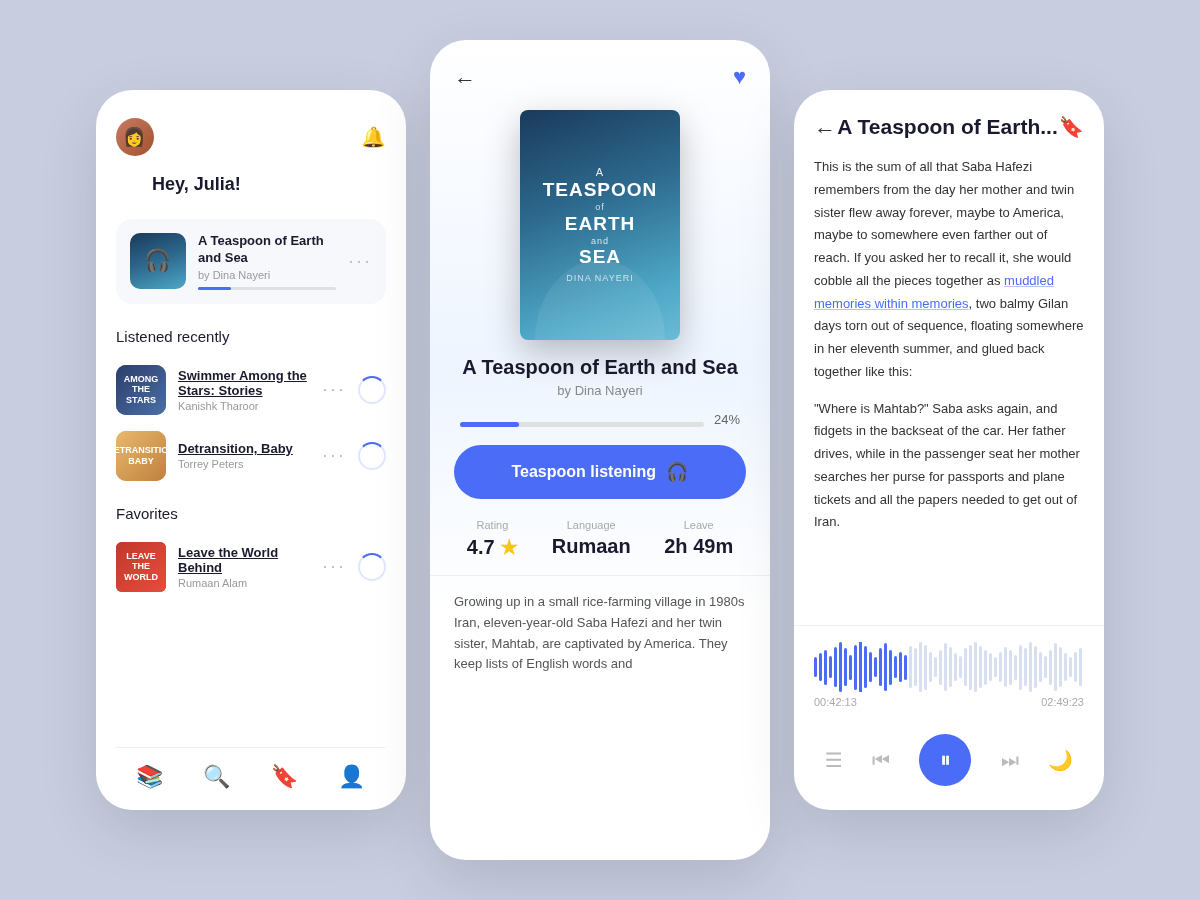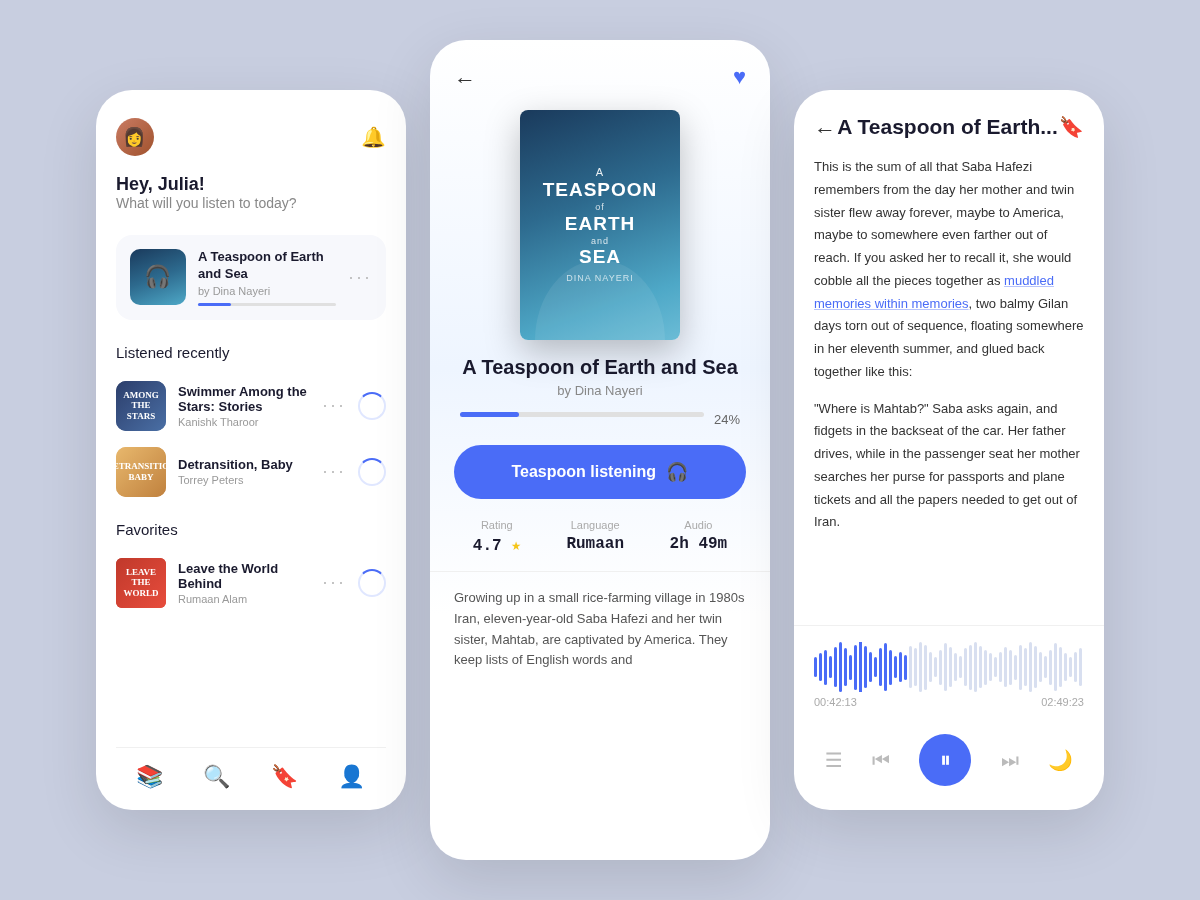--- a/index.html
+++ b/index.html
@@ -43,21 +43,21 @@
       border-radius: 50%;
       background: linear-gradient(135deg, #c97b63, #a0522d);
       overflow: hidden;
       display: flex; align-items: center; justify-content: center;
       font-size: 18px;
     }
     .bell-icon { font-size: 20px; color: #555; }
     .greeting {
       margin-bottom: 24px;
     }
-    .greeting-hey { font-size: 18px; font-weight: 700; color: #1a1a2e; }
+    .greeting-hey { font-size: 18px; font-weight: 700; color: #1a1a2e; margin-left: 36px; }
     .greeting-sub { font-size: 14px; color: #888; }
 
     
     .current-book {
       background: #f7f8fc;
       border-radius: 16px;
       padding: 14px;
       display: flex;
       align-items: center;
       gap: 12px;
@@ -91,28 +91,27 @@
       padding: 8px 0;
     }
     .book-thumb-sm {
       width: 50px; height: 50px;
       border-radius: 10px;
       flex-shrink: 0;
       display: flex; align-items: center; justify-content: center;
       font-size: 10px; font-weight: 700; color: #fff;
       overflow: hidden;
       position: relative;
-      font-family: Liberation Serif, serif;
     }
     .thumb-stars { background: linear-gradient(135deg, #2c3e6b, #4a6fa5); }
     .thumb-detrans { background: linear-gradient(135deg, #e8b86d, #c0813e); }
     .thumb-leave { background: linear-gradient(135deg, #c0392b, #e74c3c); border-radius: 6px; }
 
     .book-meta { flex: 1; }
-    .book-title-list { font-size: 13px; font-weight: 700; color: #1a1a2e; }
+    .book-title-list { font-size: 13px; font-weight: 700; color: #1a1a2e; text-decoration: underline; }
     .book-author-list { font-size: 11px; color: #999; margin-top: 2px; }
     .spinner {
       width: 28px; height: 28px;
       border: 2.5px solid #e0e7ff;
       border-top-color: #4a6cf7;
       border-radius: 50%;
       flex-shrink: 0;
     }
 
     
@@ -193,21 +192,21 @@
       margin-bottom: 4px;
     }
     .book-author-main {
       text-align: center;
       font-size: 13px;
       color: #888;
       margin-bottom: 14px;
     }
     .progress-section {
       display: flex;
-      align-items: flex-start;
+      align-items: flex-end;
       gap: 10px;
       padding: 0 30px;
       margin-bottom: 18px;
     }
     .progress-track {
       flex: 1;
       height: 5px;
       background: #e0e0e0;
       border-radius: 3px;
     }
@@ -236,21 +235,21 @@
     .headphones-icon { font-size: 18px; }
 
     .meta-row {
       display: flex;
       justify-content: space-around;
       padding: 0 20px 16px;
       border-bottom: 1px solid #f0f0f0;
     }
     .meta-col { text-align: center; }
     .meta-label { font-size: 11px; color: #aaa; margin-bottom: 4px; }
-    .meta-value { font-size: 16px; font-weight: 600; color: #1a1a2e; font-family: Liberation Mono, monospace; }
+    .meta-value { font-size: 20px; font-weight: 600; color: #1a1a2e; }
     .star-icon { color: #f5c518; }
 
     .overview-section { padding: 16px 24px; }
     .overview-label { font-size: 14px; color: #aaa; margin-bottom: 8px; }
     .overview-text { font-size: 13px; color: #555; line-height: 1.6; }
 
     
     .card3 {
       width: 310px;
       height: 720px;
@@ -375,21 +374,20 @@
 <body>
 
 <div class="phone-card card1">
   <div class="card1-header">
     <div class="avatar">👩</div>
     <div class="bell-icon">🔔</div>
   </div>
 
   <div class="greeting">
     <div class="greeting-hey">Hey, Julia!</div>
-    <div class="greeting-sub">What will you listen to today?</div>
   </div>
 
   <div class="current-book">
     <div class="book-thumb-main thumb-teaspoon"></div>
     <div class="book-info">
       <div class="book-title-sm">A Teaspoon of Earth and Sea</div>
       <div class="book-author-sm">by Dina Nayeri</div>
       <div class="progress-bar-wrap">
         <div class="progress-bar-fill" style="width:24%"></div>
       </div>
@@ -487,21 +485,21 @@
       <div class="meta-value">
         <span>4.7</span>
         <span class="star-icon">★</span>
       </div>
     </div>
     <div class="meta-col">
       <div class="meta-label">Language</div>
       <div class="meta-value">Rumaan</div>
     </div>
     <div class="meta-col">
-      <div class="meta-label">Audio</div>
+      <div class="meta-label">Leave</div>
       <div class="meta-value">2h 49m</div>
     </div>
   </div>
 
   <div class="overview-section">
     <div class="overview-text">Growing up in a small rice-farming village in 1980s Iran, eleven-year-old Saba Hafezi and her twin sister, Mahtab, are captivated by America. They keep lists of English words and</div>
   </div>
 </div>
 
 <div class="phone-card card3">

